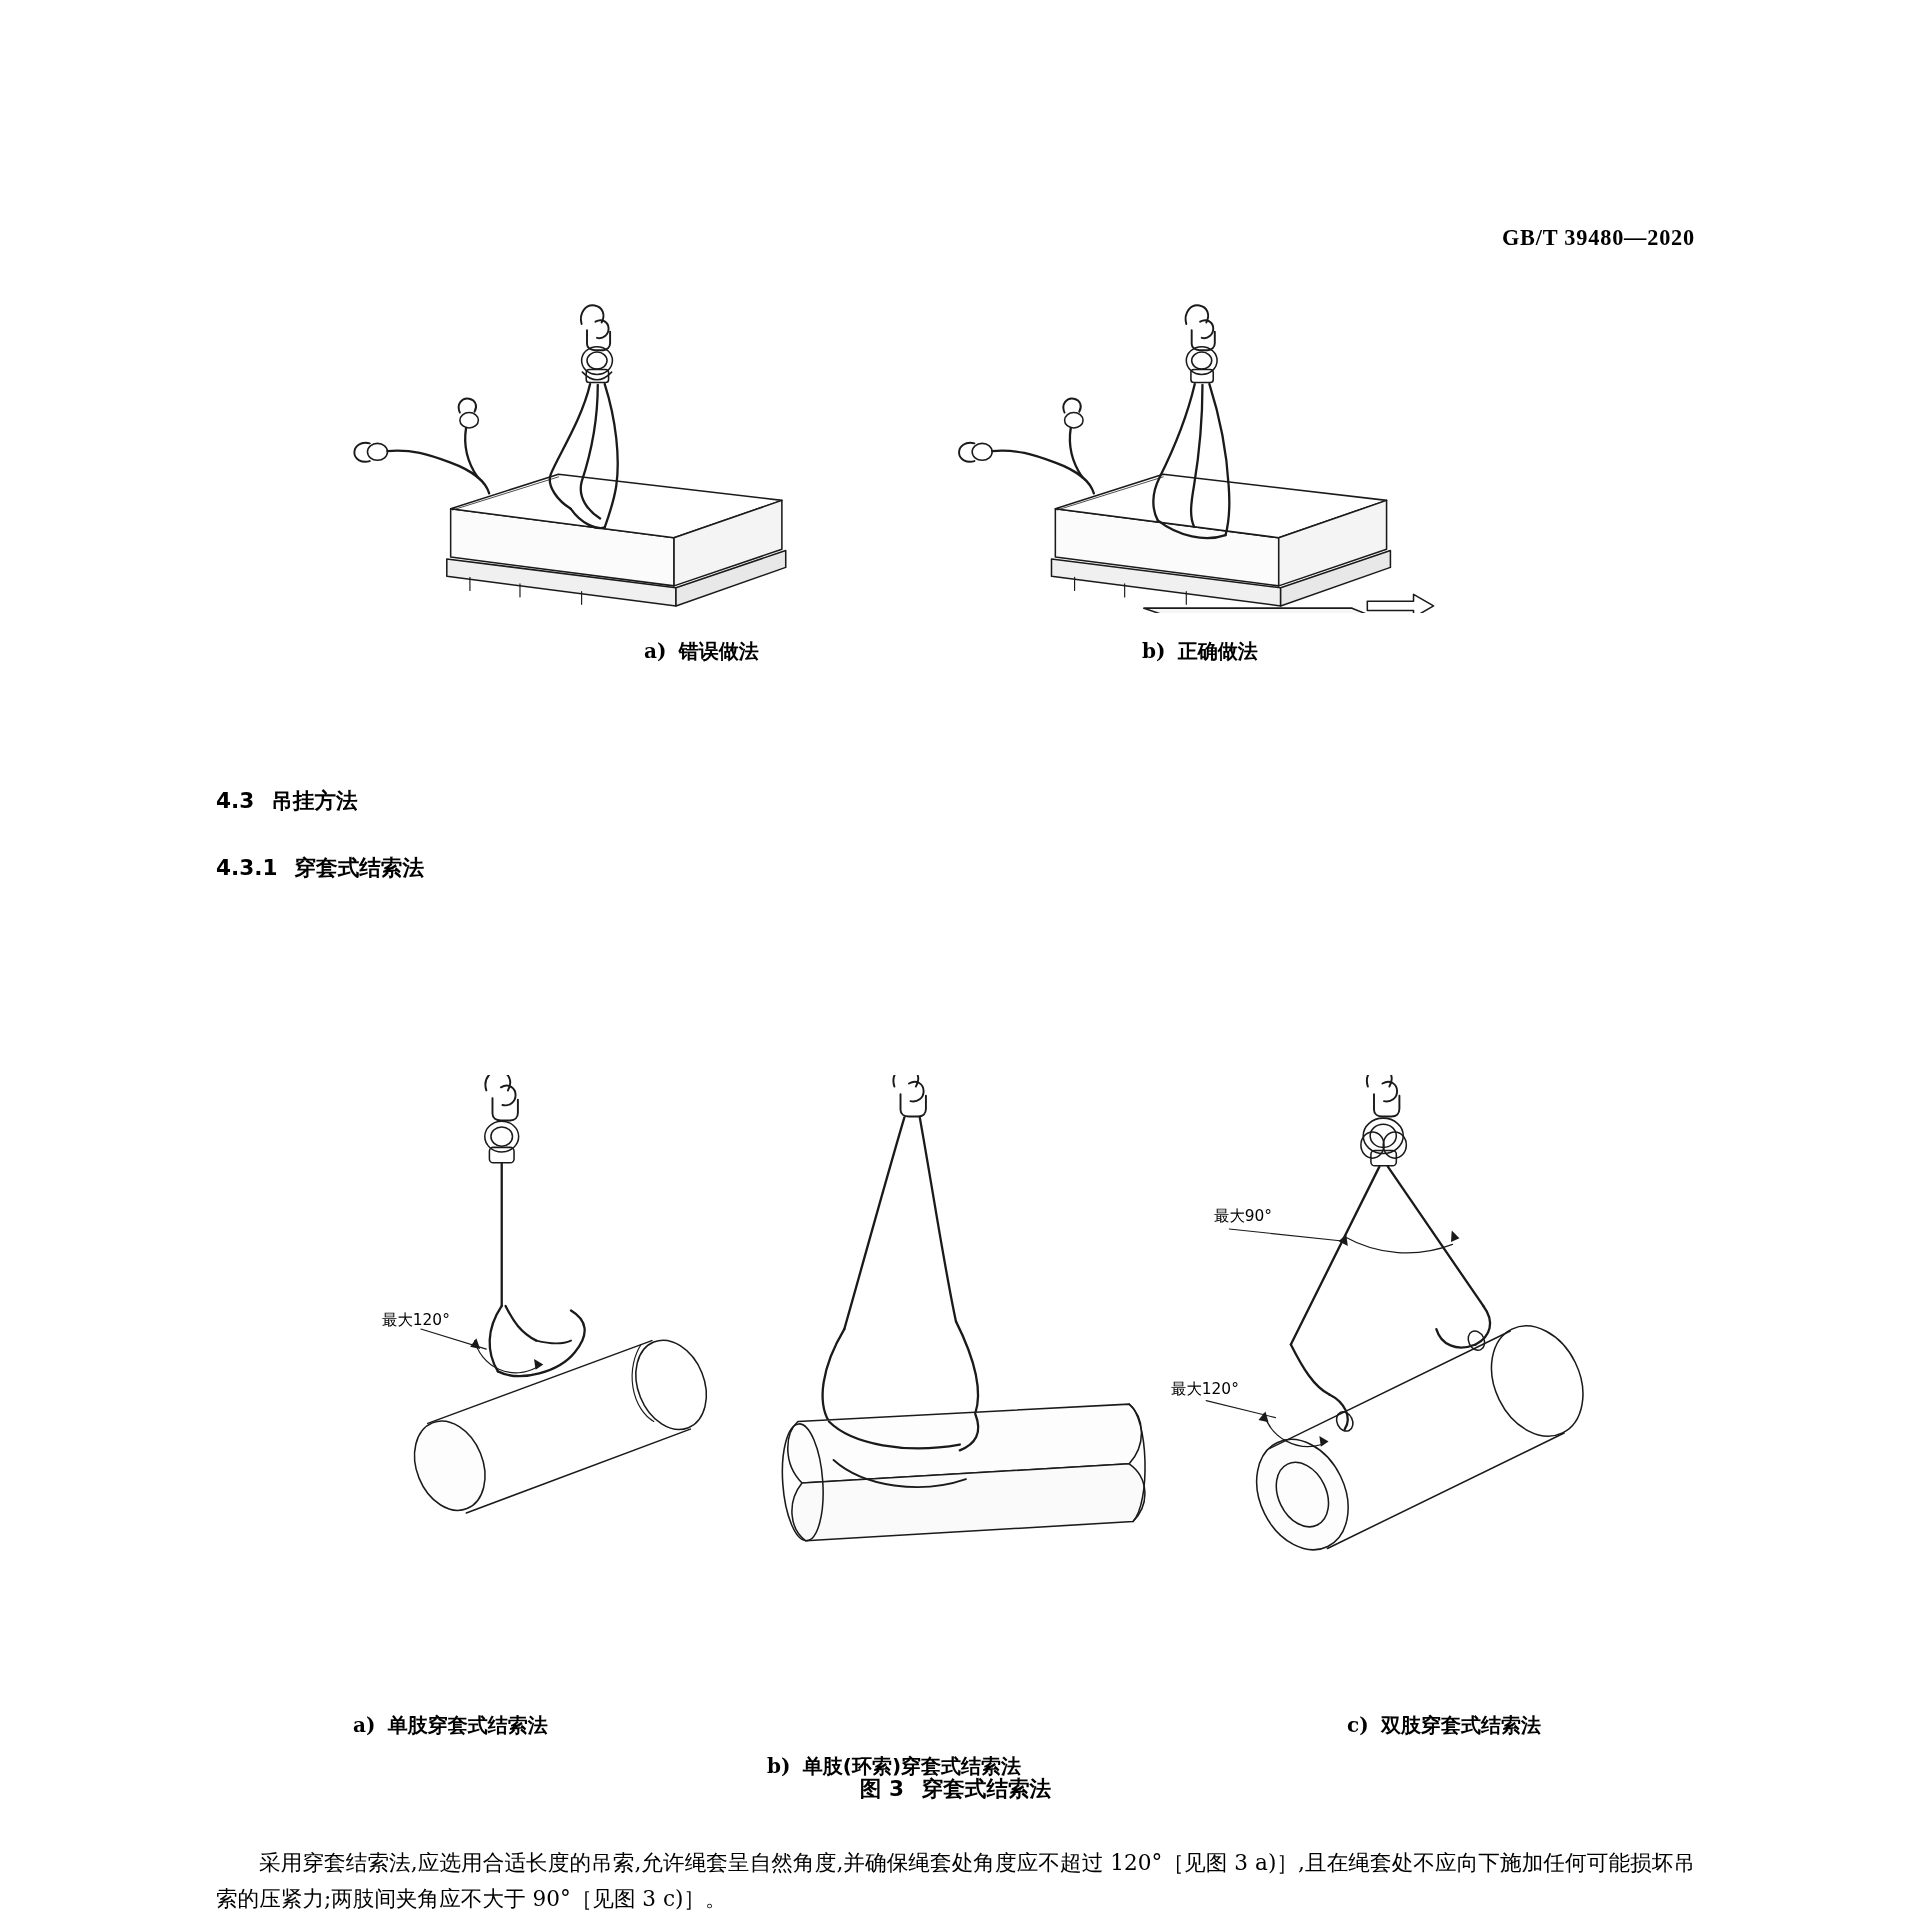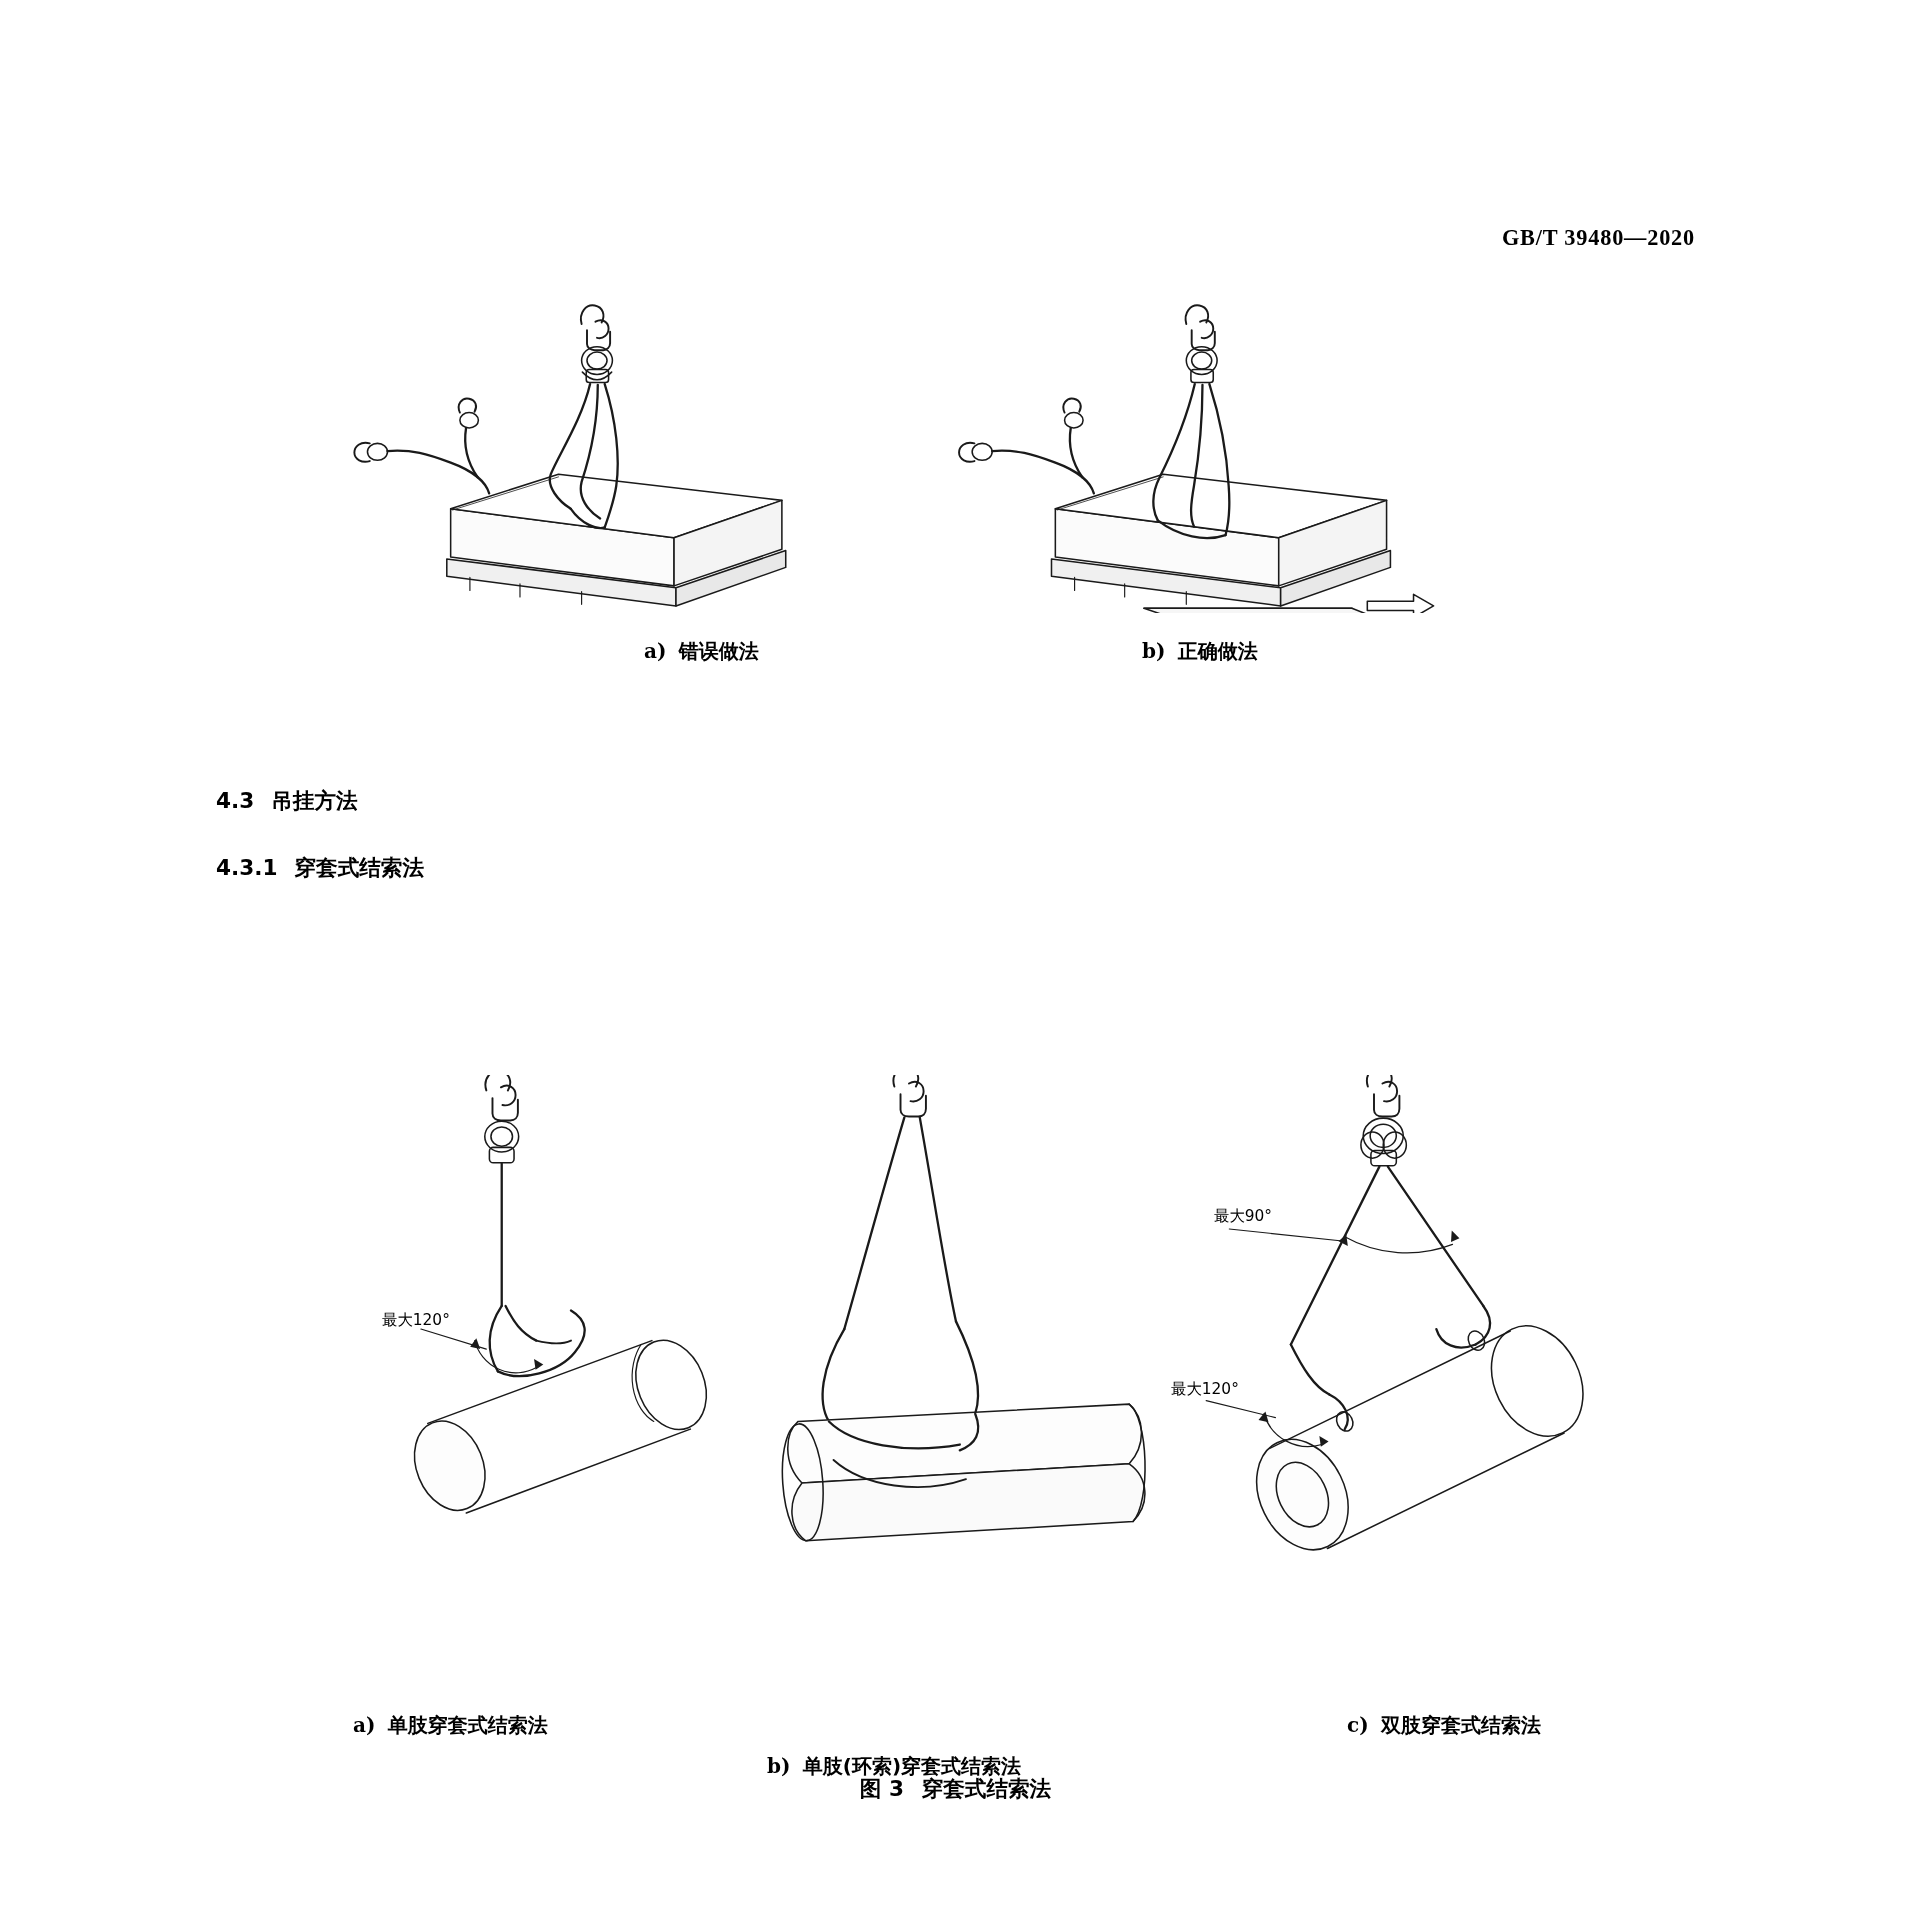--- a/index.html
+++ b/index.html
@@ -288,17 +288,20 @@
       <span class="tag">b)</span><span>单肢(环索)穿套式结索法</span>
     </div>
     <div class="sublabel" style="left:1131px; top:1712px;">
       <span class="tag">c)</span><span>双肢穿套式结索法</span>
     </div>
 
     <div class="fig-caption" style="top:1774px;">
       <span>图 3</span><span class="gap"></span><span>穿套式结索法</span>
     </div>
 
+    <div class="para" style="left:0; top:1845px; width:1479px;">
+      <span class="indent"></span><span>采用穿套结索法,应选用合适长度的吊索,允许绳套呈自然角度,并确保绳套处角度应不超过 120°［见图 3 a)］,且在绳套处不应向下施加任何可能损坏吊索的压紧力;两肢间夹角应不大于 90°［见图 3 c)］。</span>
+    </div>
 
   </div>
 
 </div>
 
 
 </body></html>

